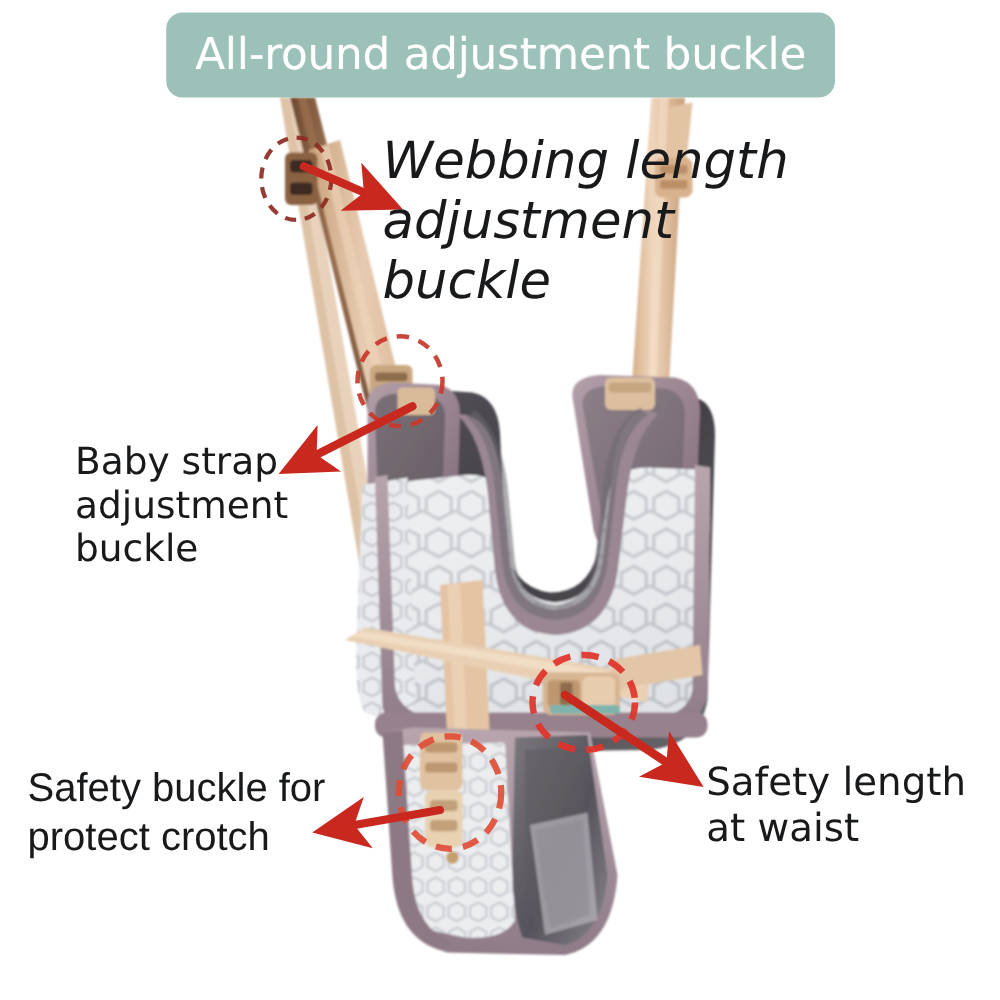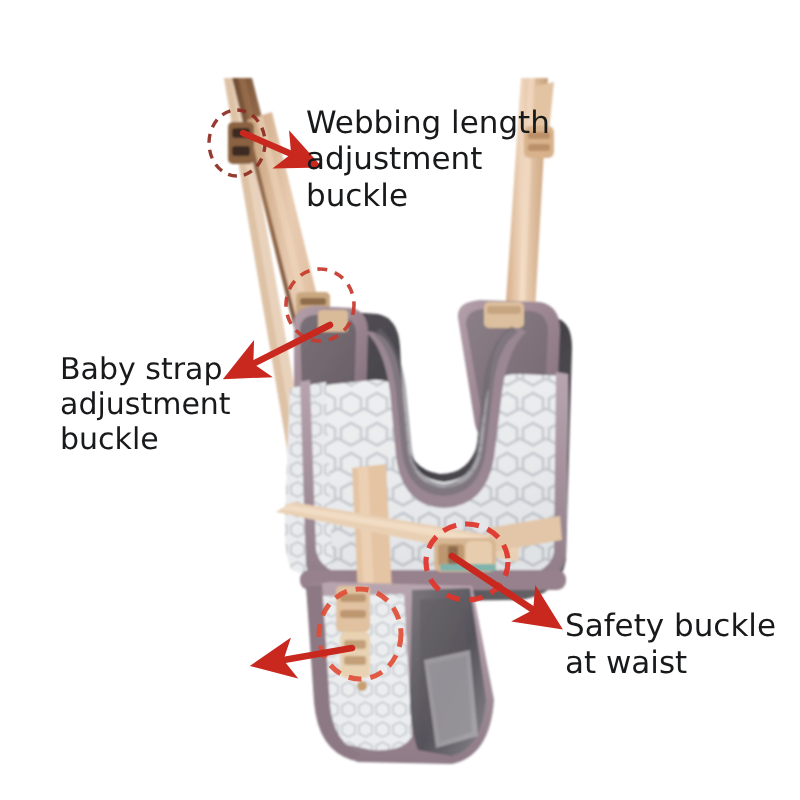--- a/index.html
+++ b/index.html
@@ -68,22 +68,23 @@
     white-space: pre-line;
     text-rendering: geometricPrecision;
   }
   .callout-label.alt-face {
     font-family: "Liberation Sans", sans-serif;
   }
 
   #label-webbing {
     left: 306px;
     top: 105px;
-    font-size: 31px;
+    font-size: 41px;
     line-height: 1.17;
+    font-style: italic;
   }
   #label-baby-strap {
     left: 60px;
     top: 352px;
     font-size: 30px;
     line-height: 1.17;
   }
   #label-crotch {
     left: 22px;
     top: 611px;
@@ -310,20 +311,23 @@
         <rect x="340" y="610" width="26" height="8" rx="3" fill="#bd9770"></rect>
         <rect x="340" y="632" width="30" height="46" rx="6" fill="#e8d2b2"></rect>
         <rect x="344" y="640" width="22" height="9" rx="3" fill="#c3a079"></rect>
         <rect x="344" y="656" width="22" height="9" rx="3" fill="#c3a079"></rect>
         <circle cx="362" cy="686" r="5" fill="#c69f6e"></circle>
       </g>
 
     </g>
   </svg>
 
+  <div id="title-banner" style="background:#9cc1b9;">
+    <span id="title-banner-text">All-round adjustment buckle</span>
+  </div>
 
   <svg id="annotation-layer" viewBox="0 0 800 800" xmlns="http://www.w3.org/2000/svg">
     <defs>
       <marker id="ah-red" viewBox="0 0 12 12" refX="9" refY="6" markerWidth="7" markerHeight="7" orient="auto-start-reverse">
         <path d="M0 0.5 L12 6 L0 11.5 L3 6 Z" fill="#c8281e"></path>
       </marker>
     </defs>
 
     <g>
       <ellipse cx="237" cy="143" rx="28" ry="33" fill="none" stroke="#8d2a21" stroke-width="3.4" stroke-dasharray="9 7" opacity="0.92"></ellipse>
@@ -355,17 +359,19 @@
   </svg>
 
   <div class="callout-label" id="label-webbing">Webbing length
 adjustment
 buckle</div>
 
   <div class="callout-label" id="label-baby-strap">Baby strap
 adjustment
 buckle</div>
 
-
-  <div class="callout-label" id="label-waist">Safety buckle
+  <div class="callout-label alt-face" id="label-crotch">Safety buckle for
+protect crotch</div>
+
+  <div class="callout-label" id="label-waist">Safety length
 at waist</div>
 
 </div>
 
 </body></html>

